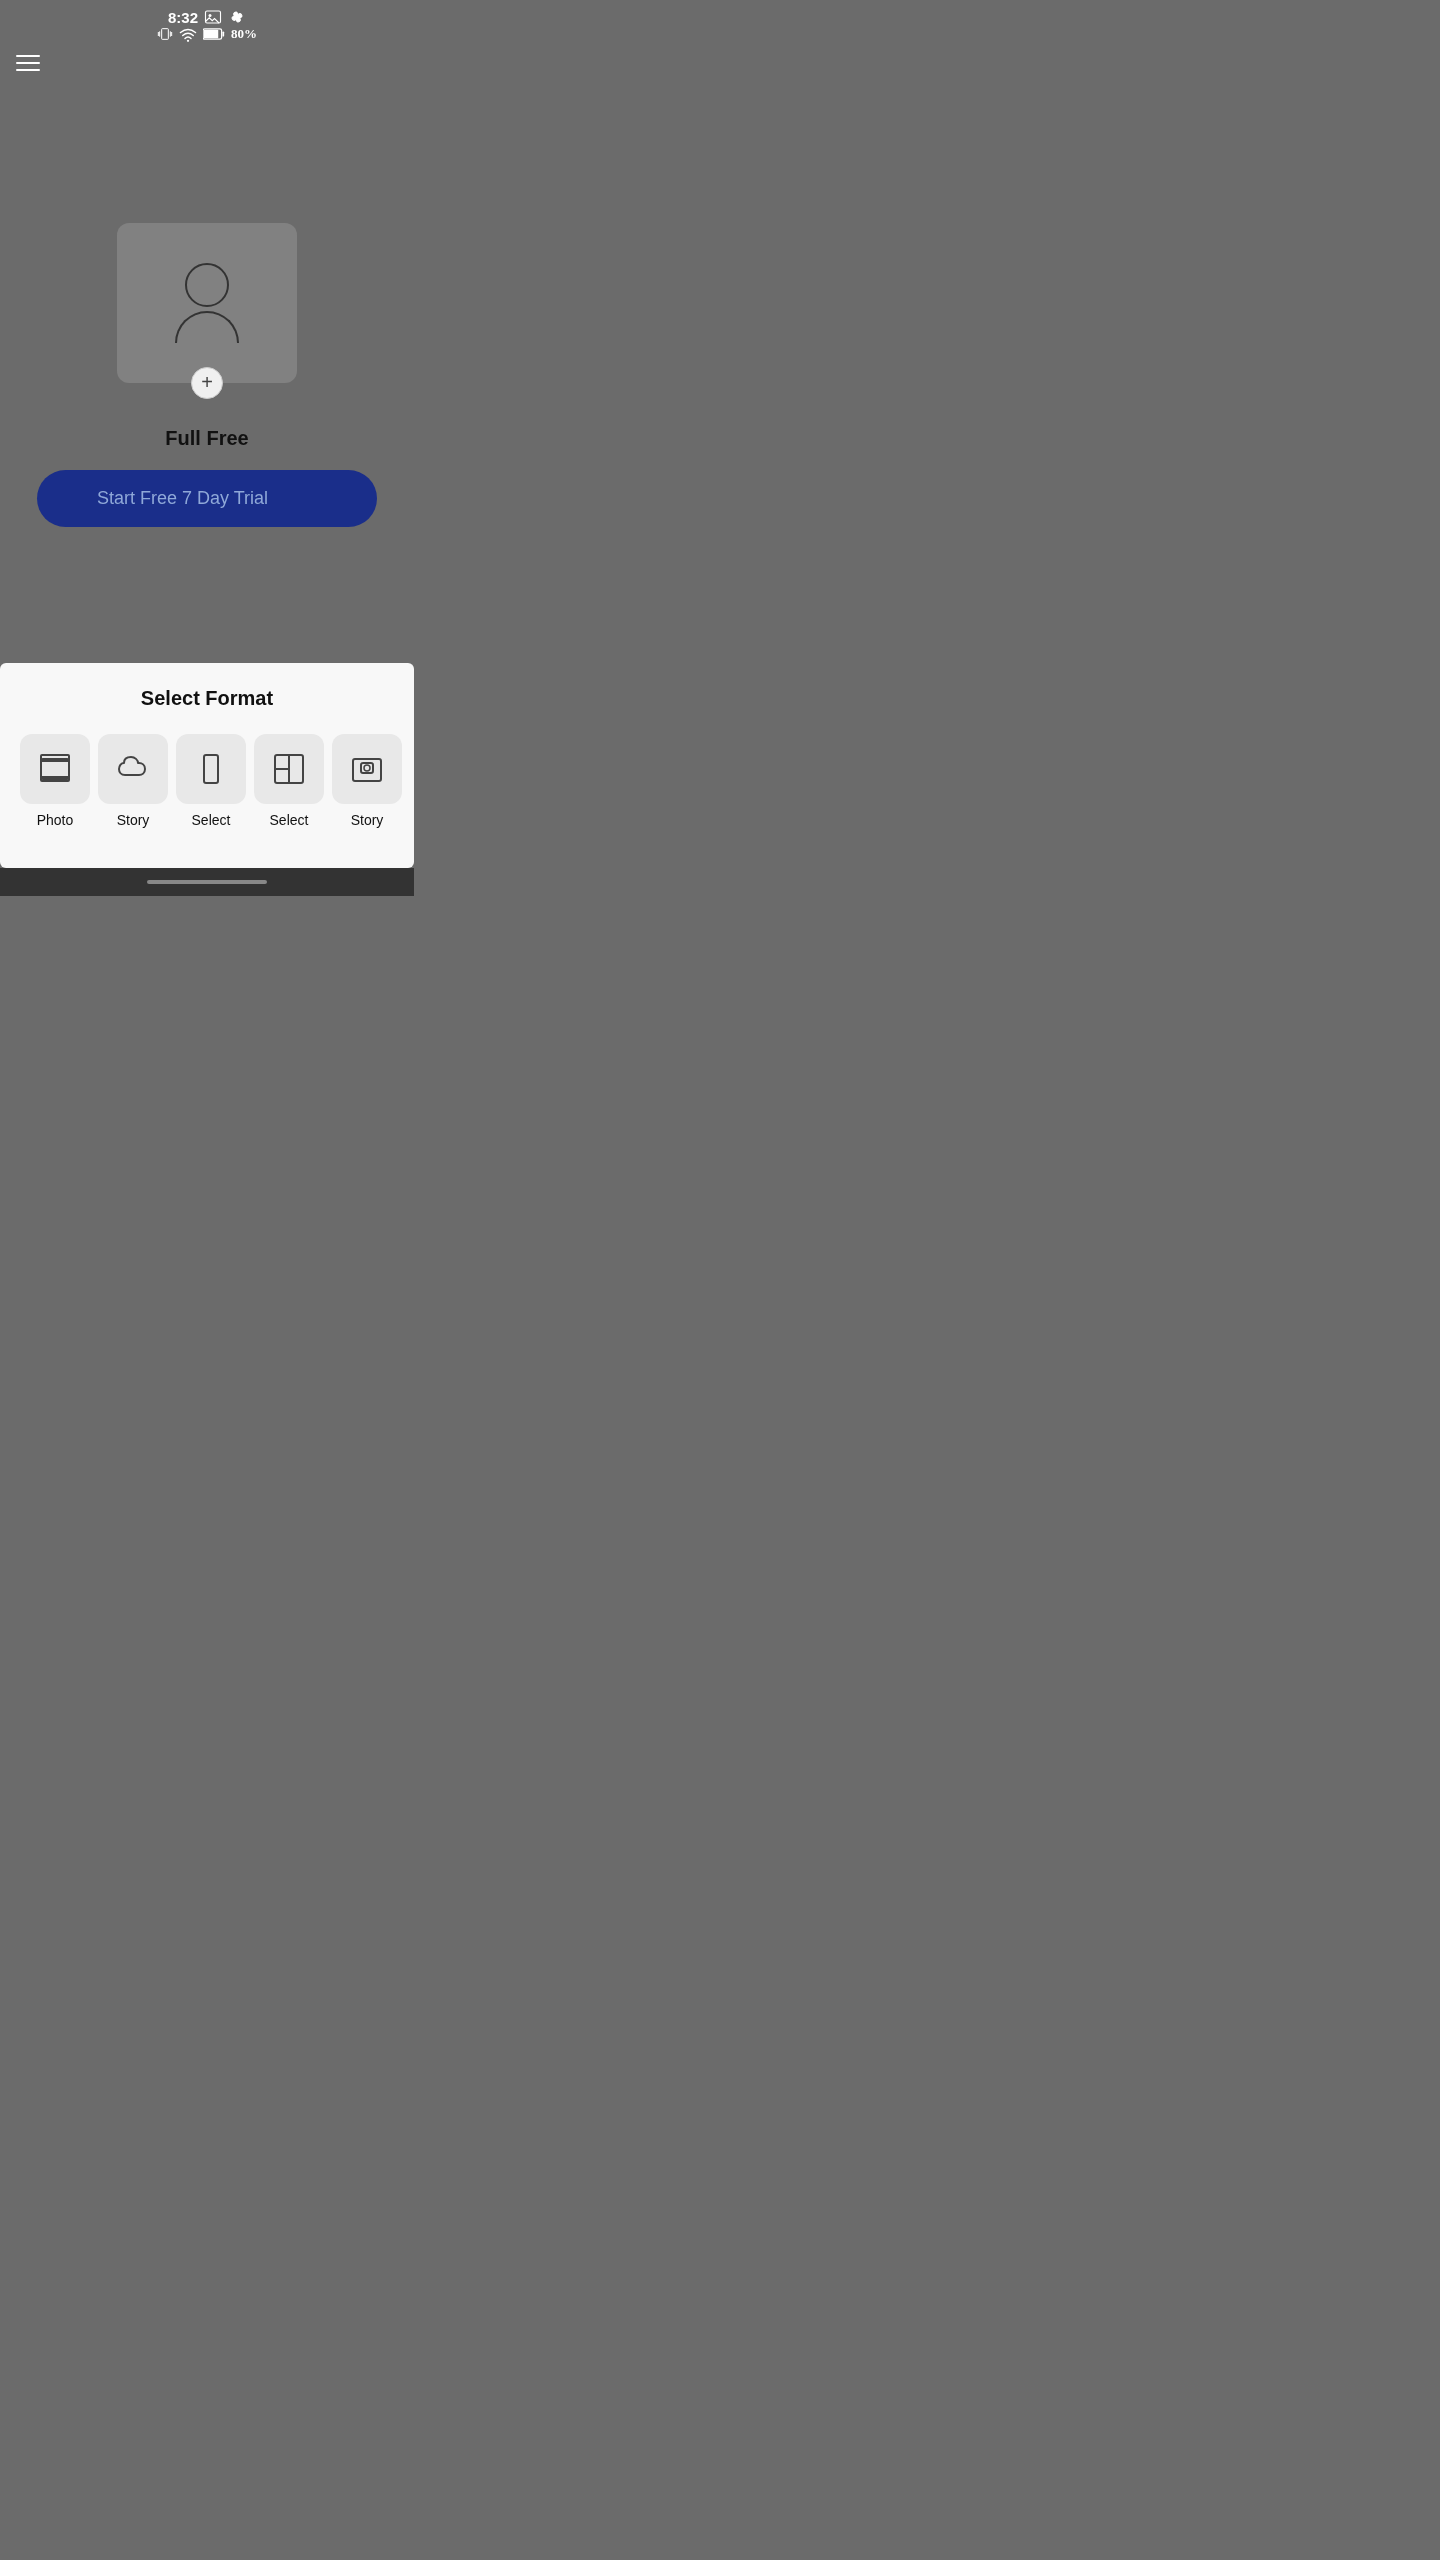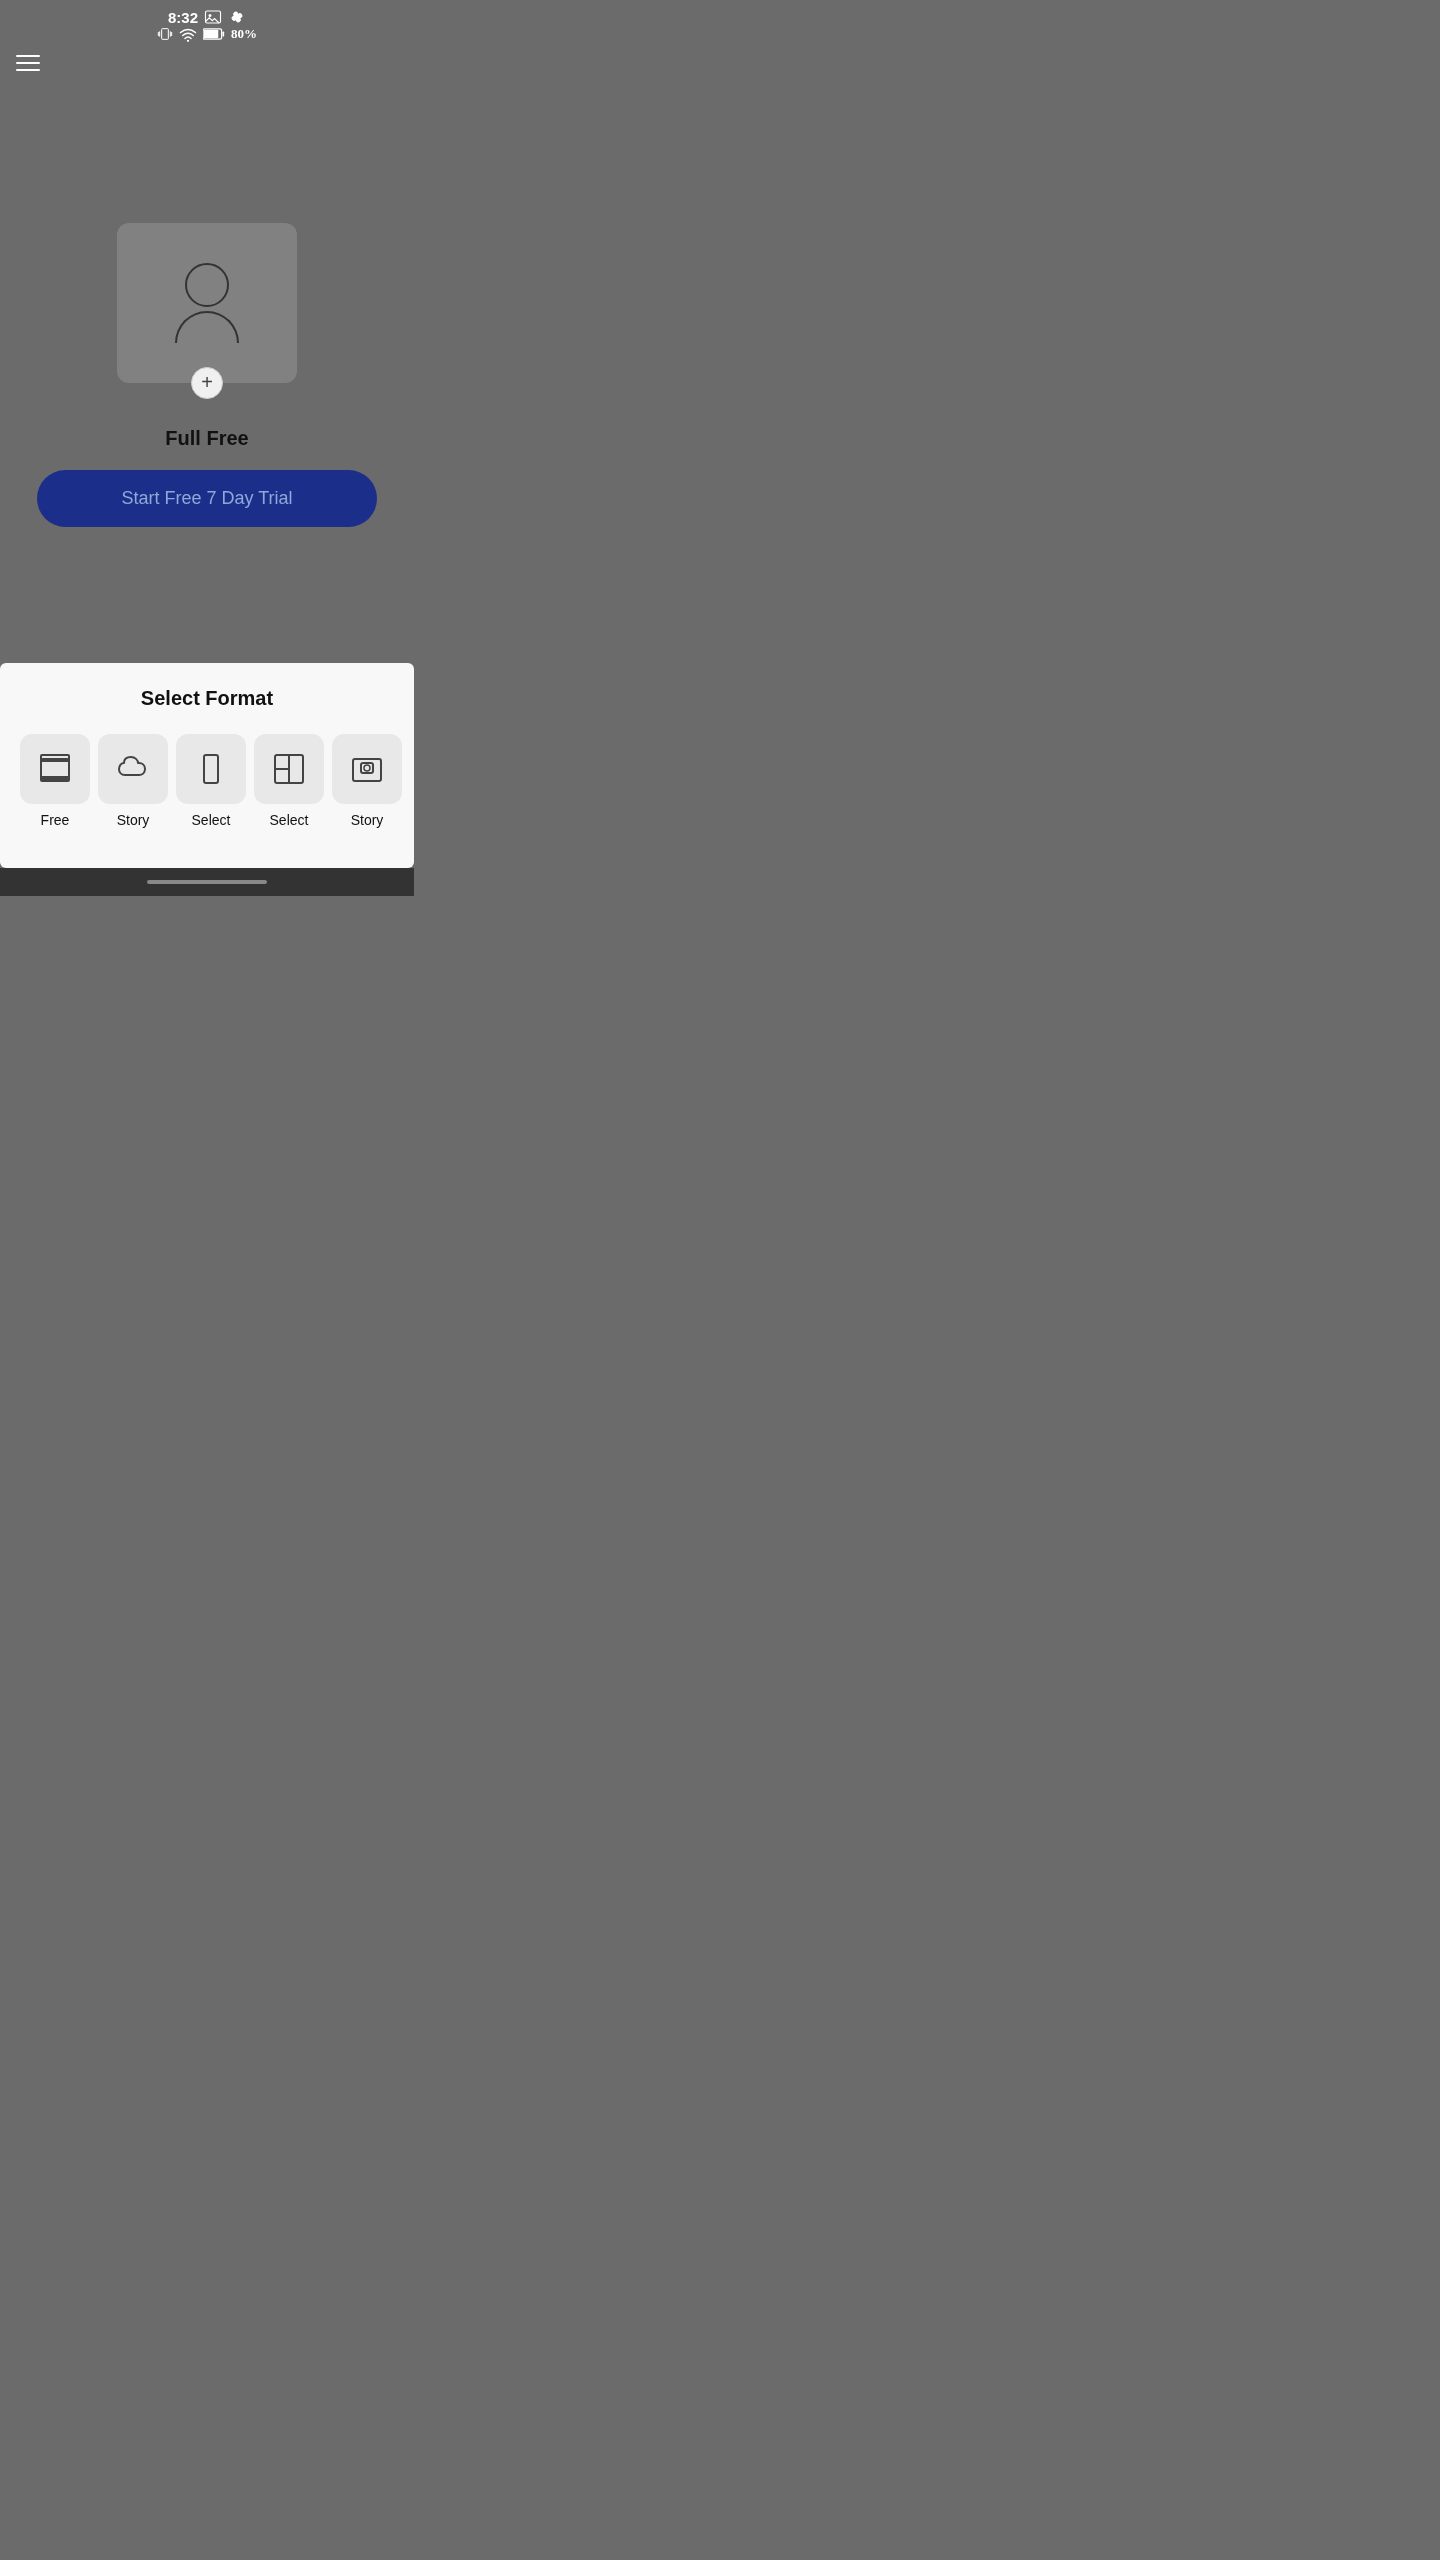--- a/index.html
+++ b/index.html
@@ -145,21 +145,21 @@
       margin-top: 20px;
       background: #1a2e8a;
       color: #8fa8d8;
       font-size: 18px;
       font-weight: 500;
       border: none;
       border-radius: 50px;
       padding: 18px 60px;
       cursor: pointer;
       width: 340px;
-      text-align: center;
+      text-align: left;
     }
 
     
     .bottom-sheet {
       background: #f8f8f8;
       border-radius: 6px;
       padding: 24px 20px 20px;
     }
 
     .select-format-title {
@@ -296,21 +296,21 @@
   <div class="format-grid">
 
     <div class="format-item">
       <div class="format-icon-box">
         <svg width="36" height="36" viewBox="0 0 36 36" fill="none">
           <rect x="4" y="8" width="28" height="20" rx="2" stroke="#444" stroke-width="2"></rect>
           <rect x="4" y="4" width="28" height="6" rx="1" stroke="#444" stroke-width="2"></rect>
           <rect x="4" y="26" width="28" height="4" rx="1" stroke="#444" stroke-width="2"></rect>
         </svg>
       </div>
-      <span class="format-label">Free</span>
+      <span class="format-label">Photo</span>
     </div>
 
     <div class="format-item">
       <div class="format-icon-box">
         <svg width="36" height="36" viewBox="0 0 36 36" fill="none">
           <path d="M10 24 C6 24, 4 21, 4 18 C4 15, 6 12, 9 12 C9 8, 12 6, 16 6 C20 6, 23 9, 23 12 L24 12 C27 12, 30 14, 30 18 C30 22, 27 24, 24 24 Z" stroke="#444" stroke-width="2" stroke-linecap="round" stroke-linejoin="round"></path>
         </svg>
       </div>
       <span class="format-label">Story</span>
     </div>

